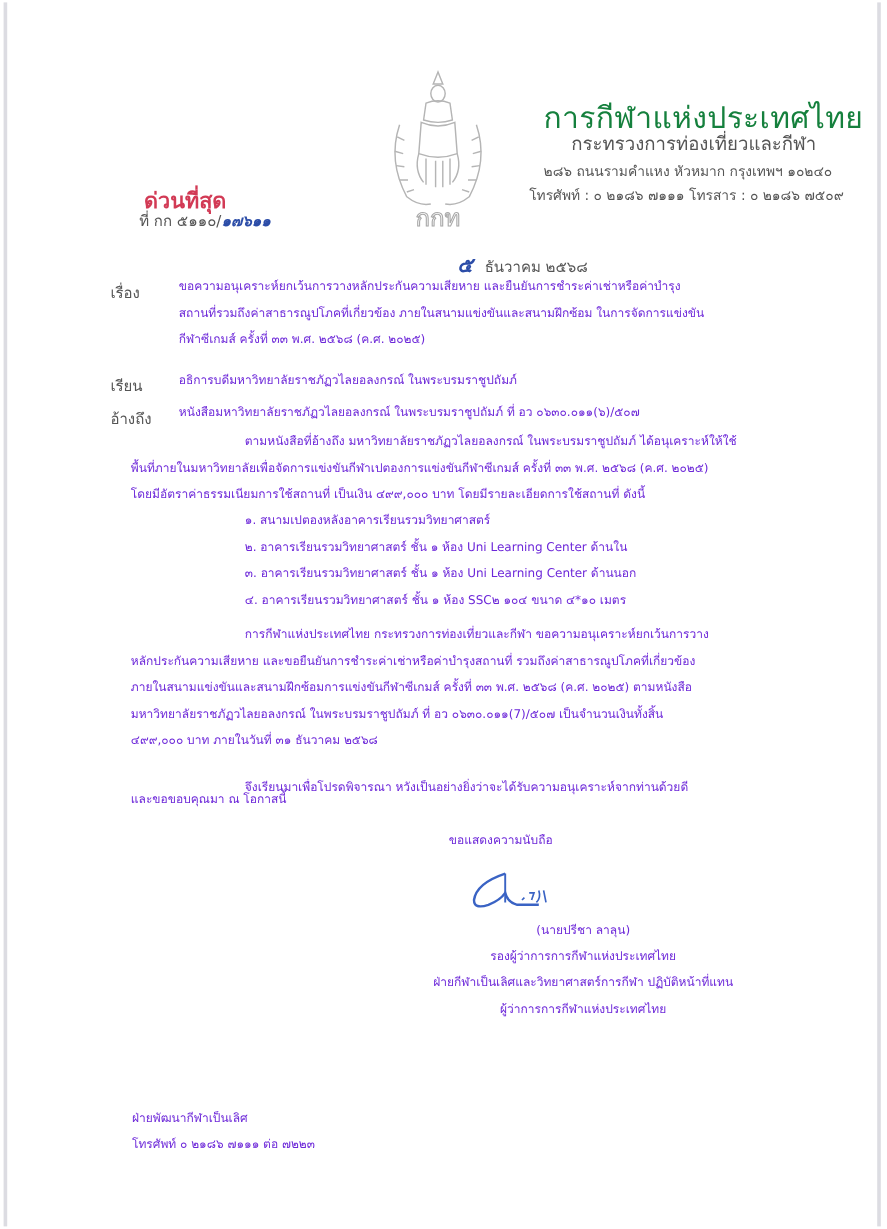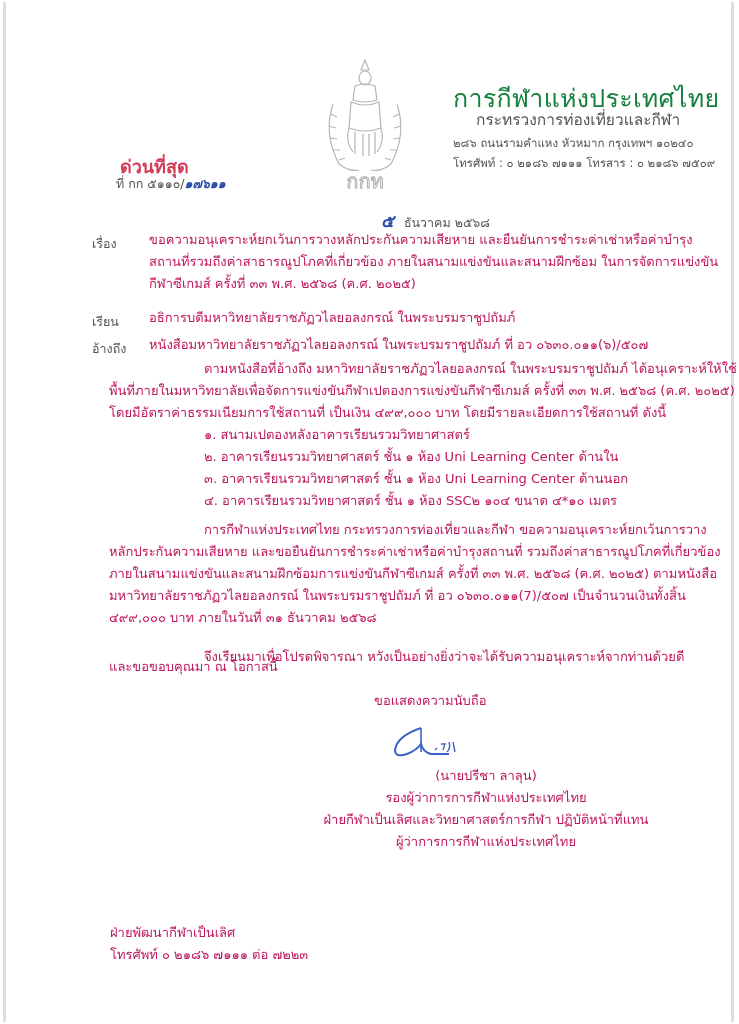--- a/index.html
+++ b/index.html
@@ -4,28 +4,28 @@
   <style>
     html, body { margin: 0; padding: 0; background: #ffffff; }
     body { width: 739px; height: 1024px; position: relative; overflow: hidden;
            font-family: "DejaVu Sans", "Liberation Sans", sans-serif; color: #3a3a3a; }
     .page { position: absolute; left: 3px; top: 2px; width: 731px; height: 1020px;
             border-left: 3px solid #dcdce2; border-right: 3px solid #dcdce2; background: #fff; box-sizing: border-box; }
     .abs { position: absolute; white-space: nowrap; }
     .org-title { left: 447px; top: 76px; font-size: 25px; color: #15803d; letter-spacing: 0.3px; }
     .ministry { left: 470px; top: 105px; font-size: 15.5px; color: #555; }
     .address { left: 447px; top: 132px; font-size: 11.5px; color: #555; }
-    .phone { left: 435px; top: 152px; font-size: 11.5px; color: #555; margin-left: 12px; }
+    .phone { left: 435px; top: 152px; font-size: 11.5px; color: #555; }
     .urgent { left: 114px; top: 150px; font-size: 18px; font-weight: bold; color: #d23a55; }
     .docno { left: 110px; top: 172px; font-size: 12.5px; color: #555; }
     .docno .hand { color: #2c4da8; font-weight: bold; font-style: italic; }
     .date { left: 375px; top: 205px; font-size: 12.5px; color: #555; }
     .date .day { color: #2c4da8; font-weight: bold; font-size: 17px; font-style: italic; margin-right: 10px; }
     .label { font-size: 12.5px; color: #555; }
-    .txt { font-size: 13px; color: #be185d; line-height: 22px; }
+    .txt { font-size: 10px; color: #6d28d9; line-height: 22px; }
     .logo { position: absolute; left: 313px; top: 52px; width: 92px; height: 140px; }
     .sig { left: 385px; top: 722px; }
     .center { text-align: center; }
   </style>
 </head>
 <body>
 
 <div class="page">
 
   <svg class="logo" viewBox="0 0 92 140">

